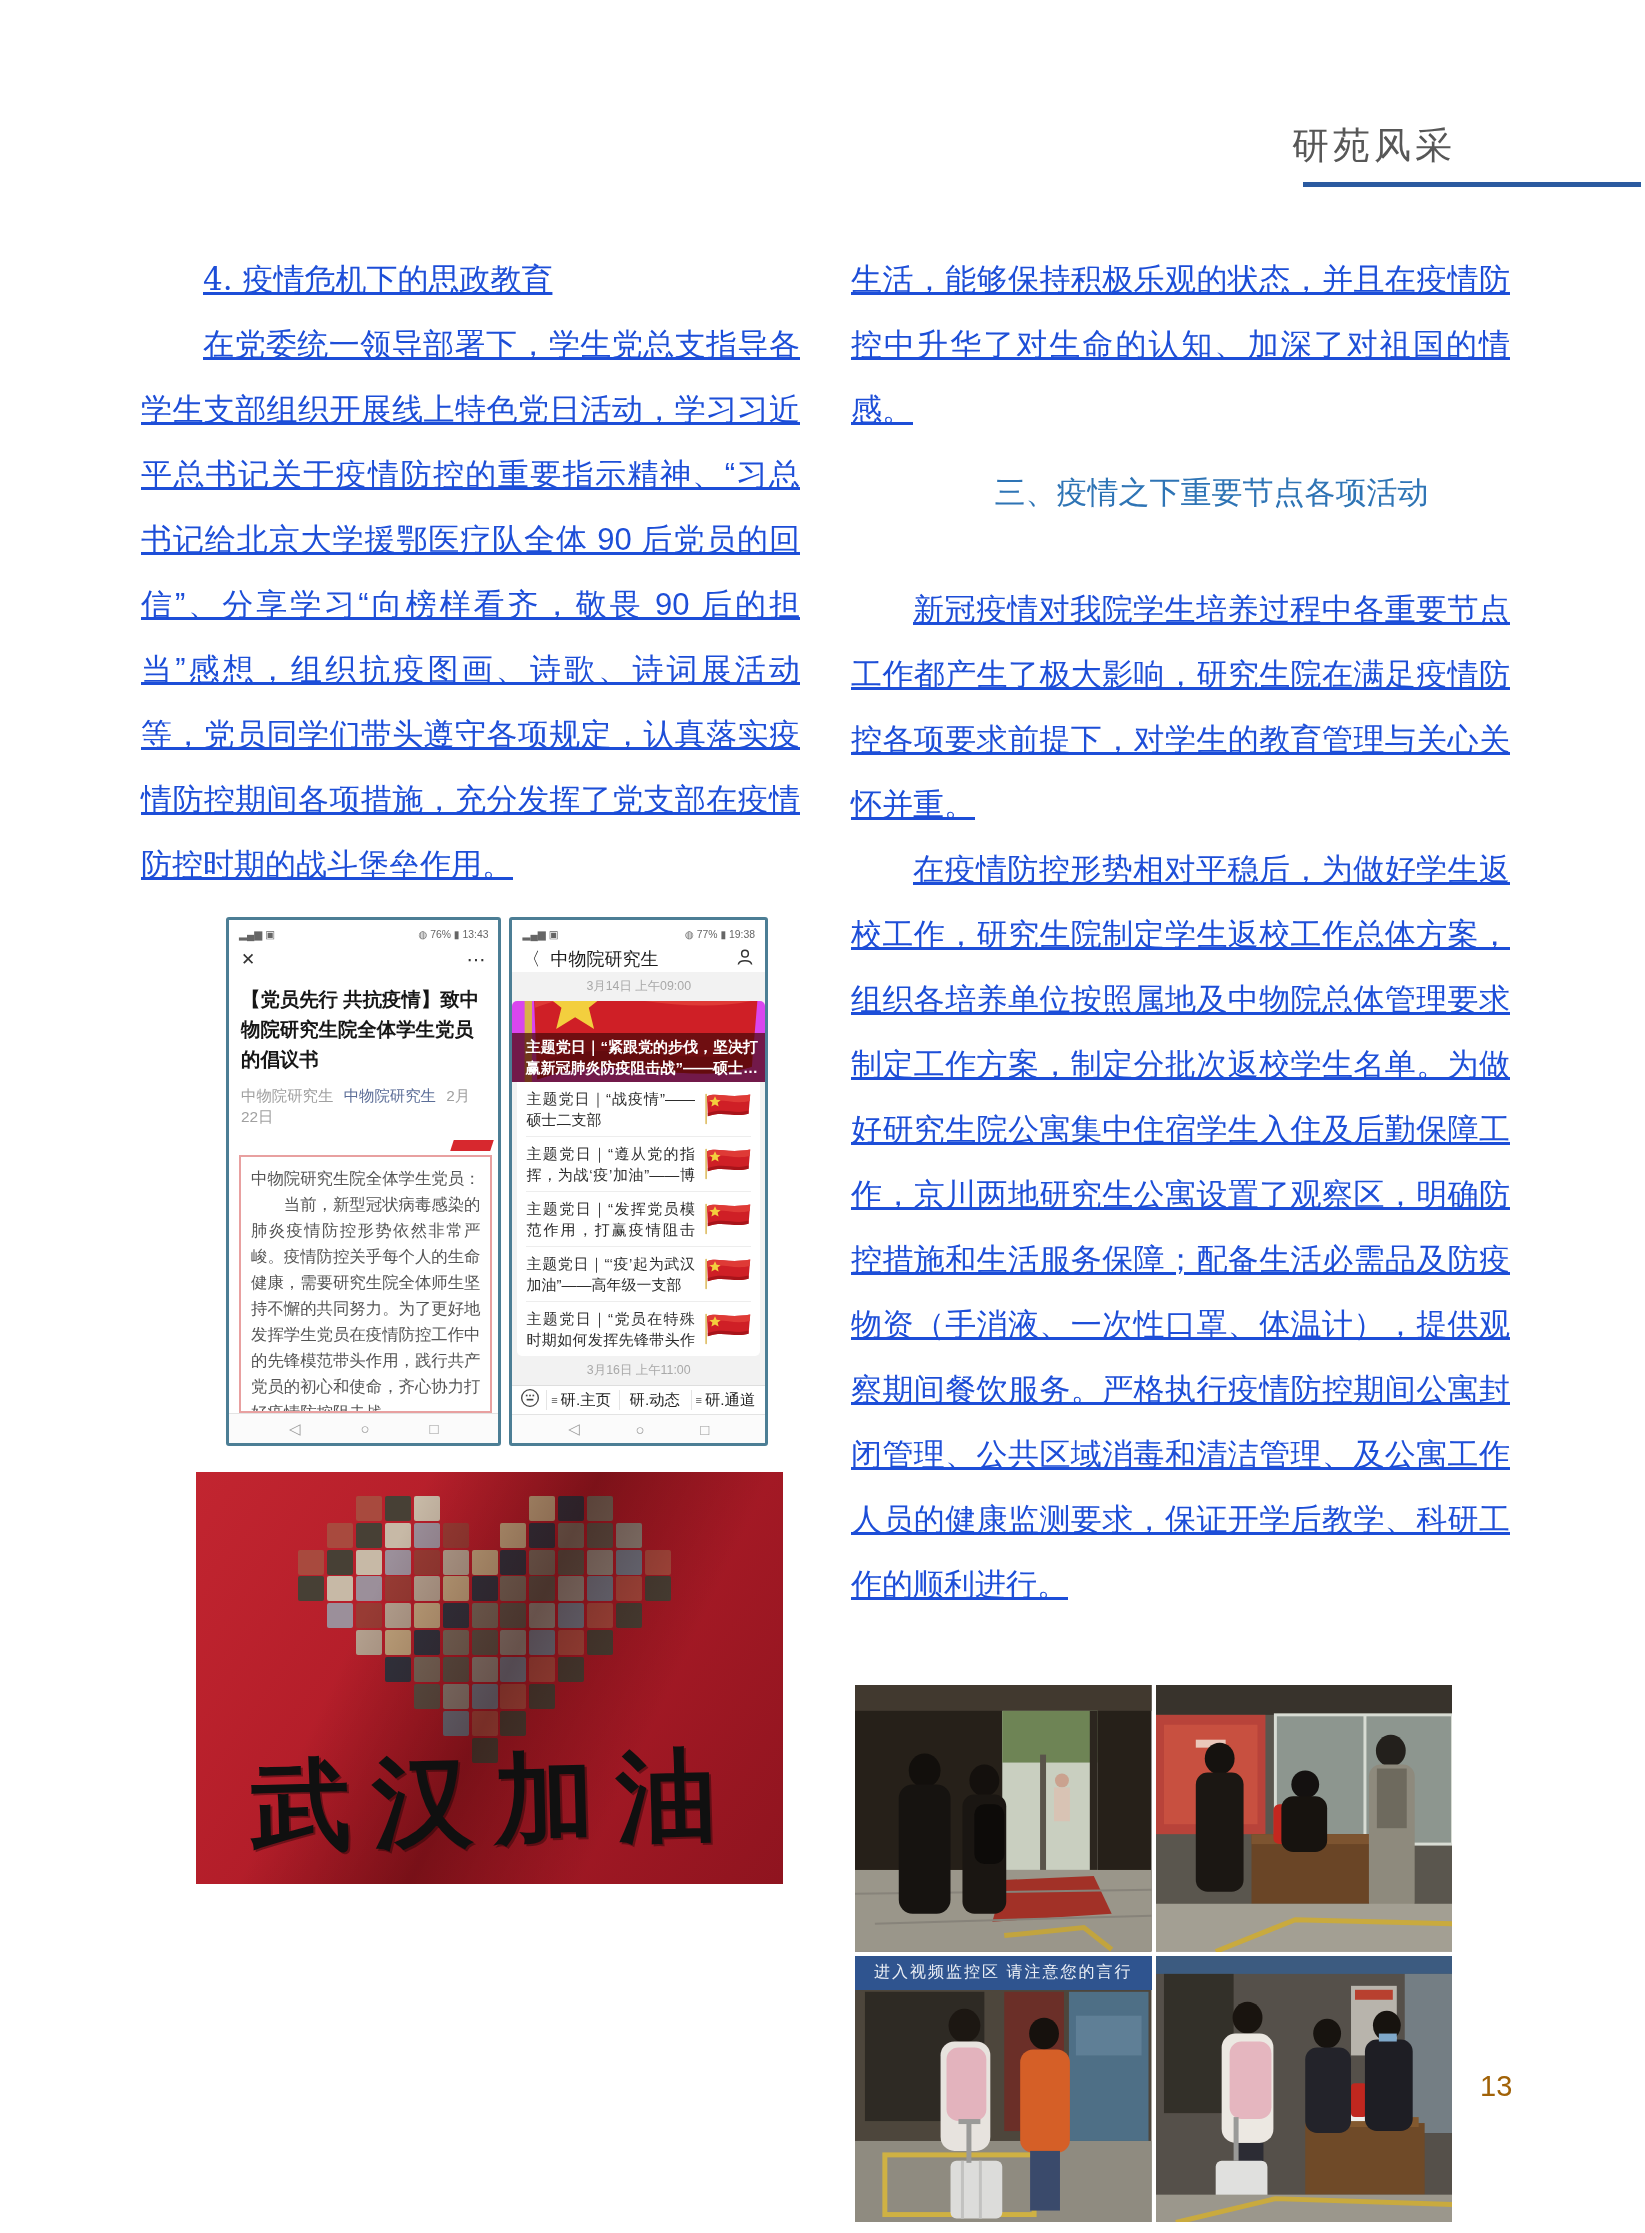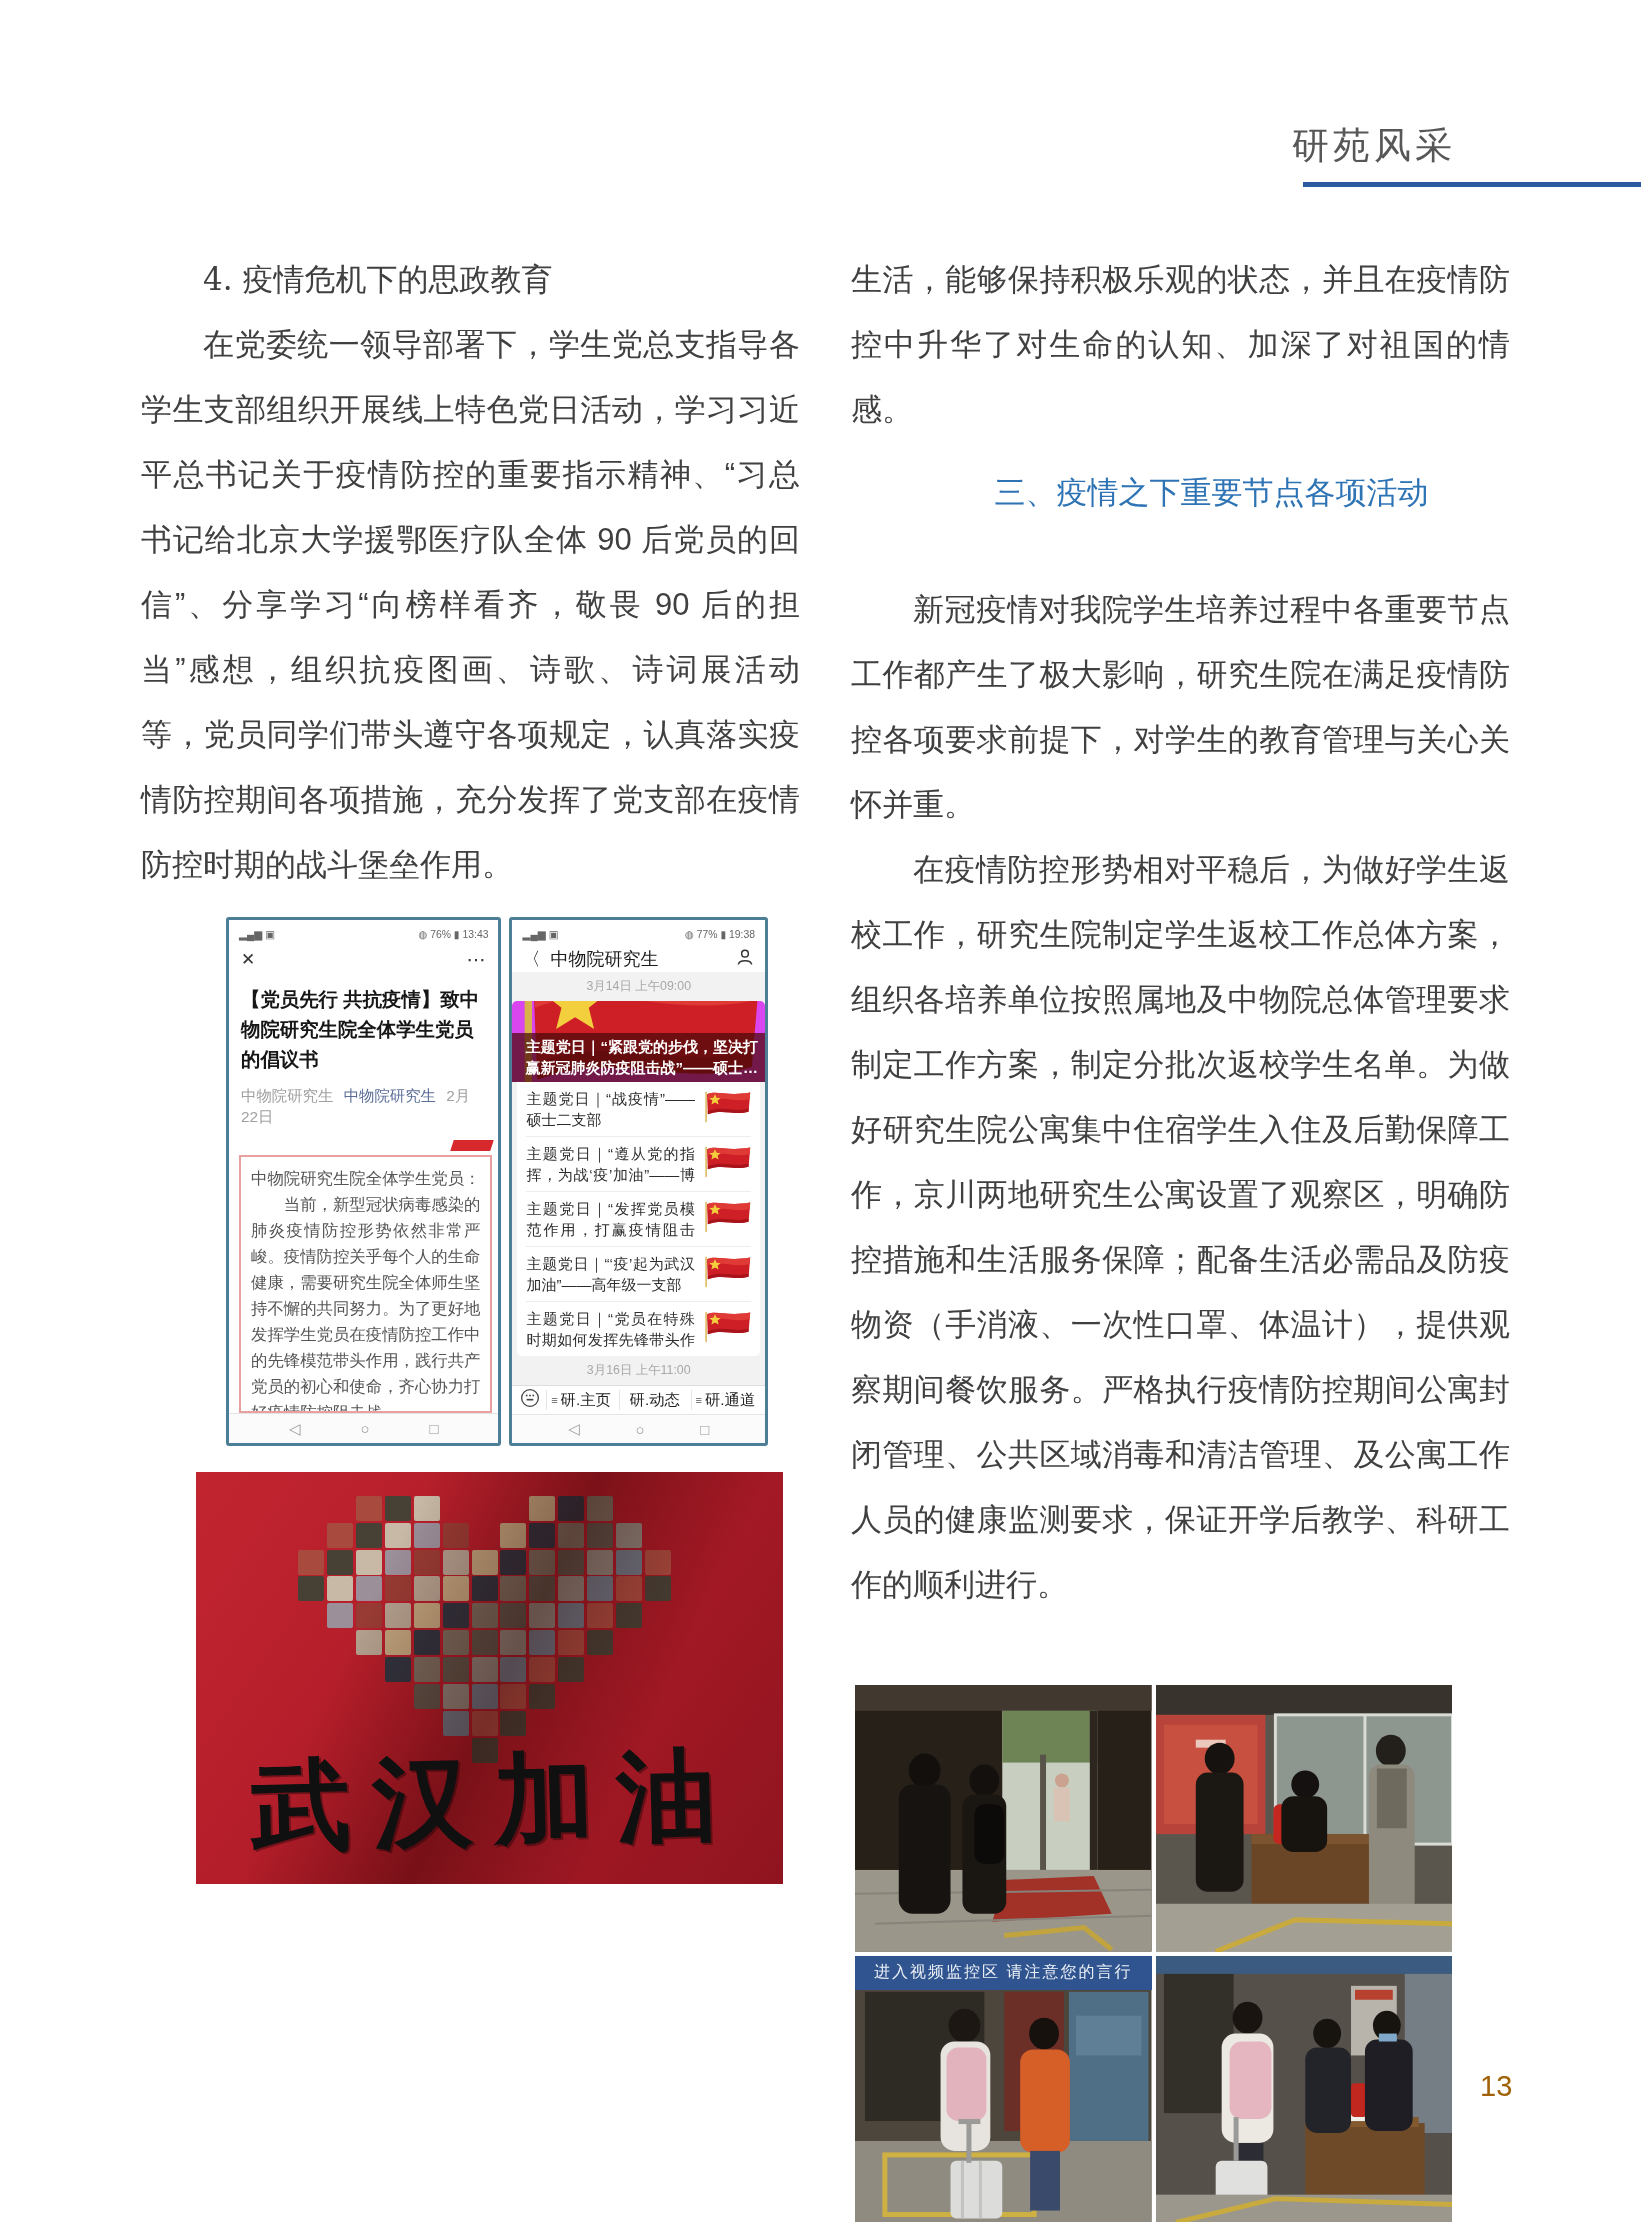--- a/index.html
+++ b/index.html
@@ -11,21 +11,21 @@
   }
   
   .hdr-title { position:absolute; top:121px; left:1292px; font-size:37px; letter-spacing:4px; color:#575757; }
   .hdr-rule  { position:absolute; top:182px; left:1303px; width:338px; height:5px; background:#2b5aa0; }
   .page-num  { position:absolute; top:2070px; left:1480px; font-size:29px; color:#a16207; }
 
   
   .col { position:absolute; top:247px; width:659px; }
   #left-col  { left:141px; }
   #right-col { left:851px; }
-  .bt { font-size:31px; line-height:65px; text-align:justify; color:#404040; }
+  .bt { font-size:31px; line-height:65px; text-align:justify; color:#1d4ed8;text-decoration:underline; }
   .indent { text-indent:2em; }
   .kaiti { font-family:"DejaVu Serif", serif; }
   .h-blue { color:#2e74b5; font-size:31px; line-height:65px; text-indent:2em; margin:18px 0 52px 0;text-align:center; }
 
   
   .phones-row { display:flex; gap:8px; margin:20px 0 0 85px; width:542px; }
   .phone { border:3px solid #4c7e95; border-radius:3px; background:#fff; overflow:hidden;
            display:flex; flex-direction:column; }
   .phone-left  { width:276px; height:529px; padding-top:8px; }
   .phone-right { width:259px; height:529px; }
@@ -50,21 +50,21 @@
   .wx-back { font-size:18px; color:#222; margin-right:10px; }
   .wx-name { font-size:18px; color:#1a1a1a; }
   .wx-person { margin-left:auto; }
   .phone-body { background:#f2f2f2; flex:0 1 auto; display:flex; flex-direction:column; overflow:hidden; }
   .wx-date { text-align:center; font-size:12.4px; color:#a8a8a8; margin:6px 0; }
   .hero { position:relative; margin:0 0; height:96px; border-radius:5px 5px 0 0; overflow:hidden; background:#d946ef;text-align:right; }
   .hero svg { position:absolute; inset:0; width:100%; height:100%; }
   .hero-cap { position:absolute; left:0; right:0; bottom:0; padding:3px 7px 4px 7px;
               background:rgba(73,8,10,0.72); color:#fff; font-size:15px; font-weight:bold; line-height:21px; }
   .feed-card { background:#fff; margin:0 5px; padding:0 9px; border-radius:0 0 5px 5px; }
-  .feed-row { display:flex; padding:6px 0; border-bottom:1px solid #ededed; }
+  .feed-row { display:flex; align-items:center; padding:6px 0; border-bottom:1px solid #ededed; }
   .feed-row:last-child { border-bottom:none; }
   .feed-text { flex:1; font-size:15px; line-height:21px; color:#2d2d2d; max-height:42px; overflow:hidden; padding-right:8px; text-align:justify; }
   .thumb { width:48px; height:38px; flex:0 0 auto; }
   .menu-bar { margin-top:auto; height:30px; background:#fff; border-top:1px solid #dedede;
               display:flex; align-items:center; padding:0 6px; gap:4px; }
   .kb-icon { flex:0 0 auto; margin:0 2px; }
   .menu-item { flex:1; display:flex; justify-content:center; align-items:center; gap:3px;
                font-size:15.4px; color:#222; border-left:1px solid #e4e4e4; height:20px; }
   .menu-item .mk { font-size:11px; color:#555; }
 

